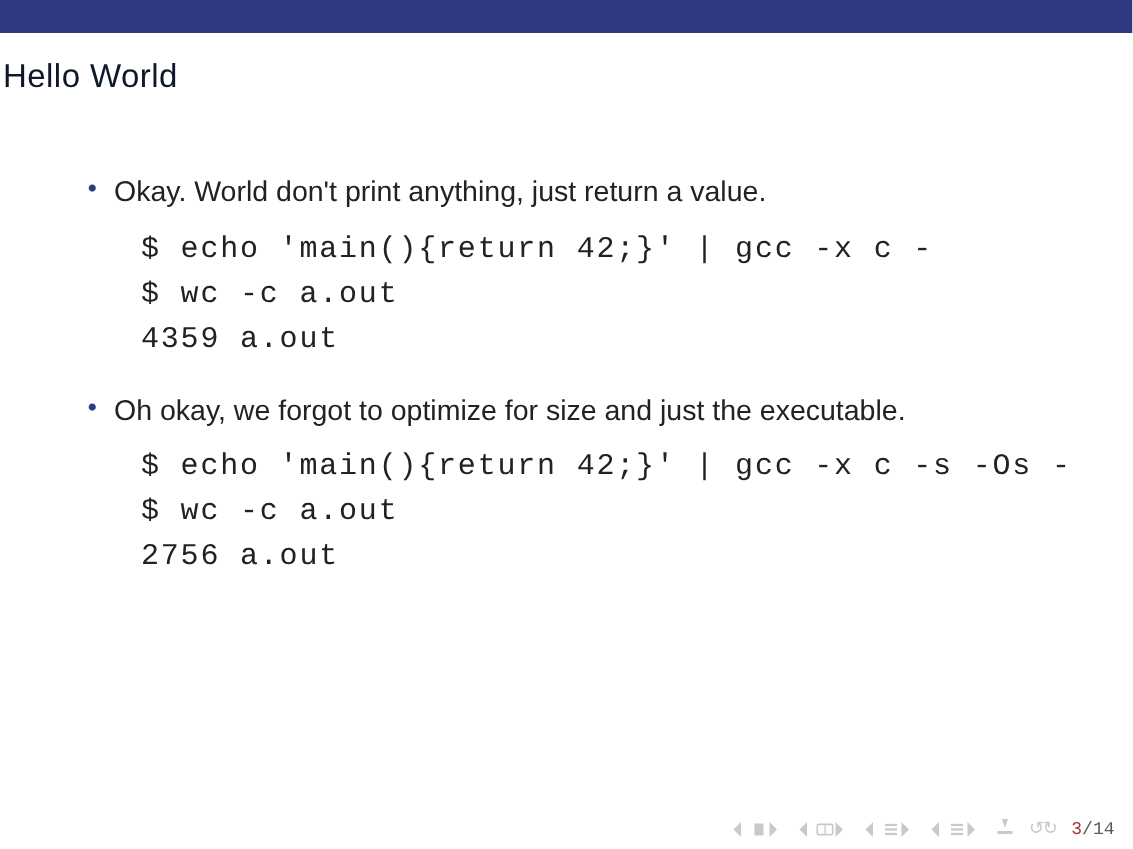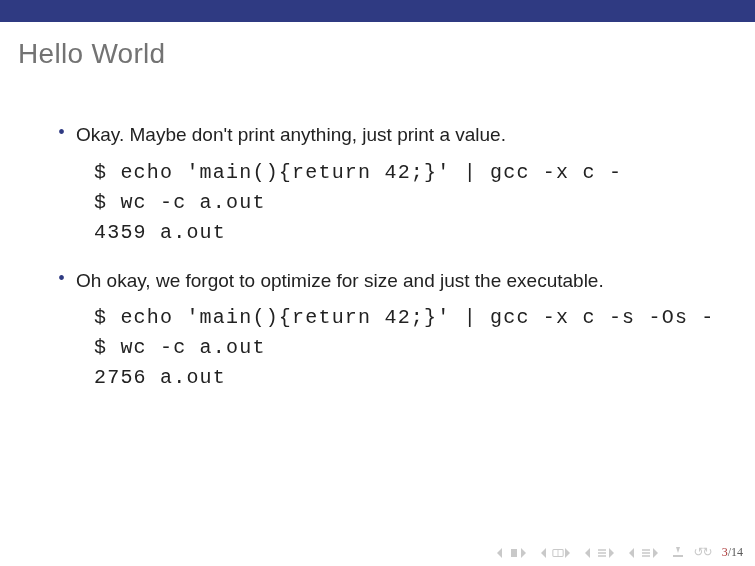--- a/index.html
+++ b/index.html
@@ -12,23 +12,23 @@
     color: #222;
     overflow: hidden;
     position: relative;
   }
   .topbar {
     width: 100%;
     height: 22px;
     background: #2f3a82;
   }
   .title {
-    font-size: 28px;
-    color: #737373;
-    padding: 16px 0 0 18px;
+    font-size: 22px;
+    color: #0f172a;
+    padding: 16px 0 0 2px;
     font-weight: 400;
     font-family: "Helvetica Neue", Helvetica, Arial, sans-serif;
     letter-spacing: 0.3px;
   }
   .content {
     padding: 52px 0 0 58px;
     width: 660px;
   }
   ul.bullets {
     list-style: none;
@@ -86,40 +86,40 @@
     height: 10px;
     fill: #c9c9c9;
   }
   .nav-group {
     display: flex;
     align-items: center;
   }
   .pagenum {
     color: #5a5a5a;
     font-size: 12px;
-    font-family: Liberation Serif, serif;
+    font-family: Liberation Mono, monospace;
   }
   .pagenum .cur { color: #a33; }
   .refresh {
     color: #c9c9c9;
     font-size: 12px;
     letter-spacing: -1px;
   }
 </style>
 </head>
 <body>
 
 <div class="topbar"></div>
 
 <div class="title">Hello World</div>
 
 <div class="content">
   <ul class="bullets">
     <li>
-      <div class="bullet-text">Okay. Maybe don't print anything, just print a value.</div>
+      <div class="bullet-text">Okay. World don't print anything, just return a value.</div>
       <div class="codeblock">$ echo 'main(){return 42;}' | gcc -x c -
 $ wc -c a.out
 4359 a.out</div>
     </li>
     <li>
       <div class="bullet-text">Oh okay, we forgot to optimize for size and just the executable.</div>
       <div class="codeblock">$ echo 'main(){return 42;}' | gcc -x c -s -Os -
 $ wc -c a.out
 2756 a.out</div>
     </li>

